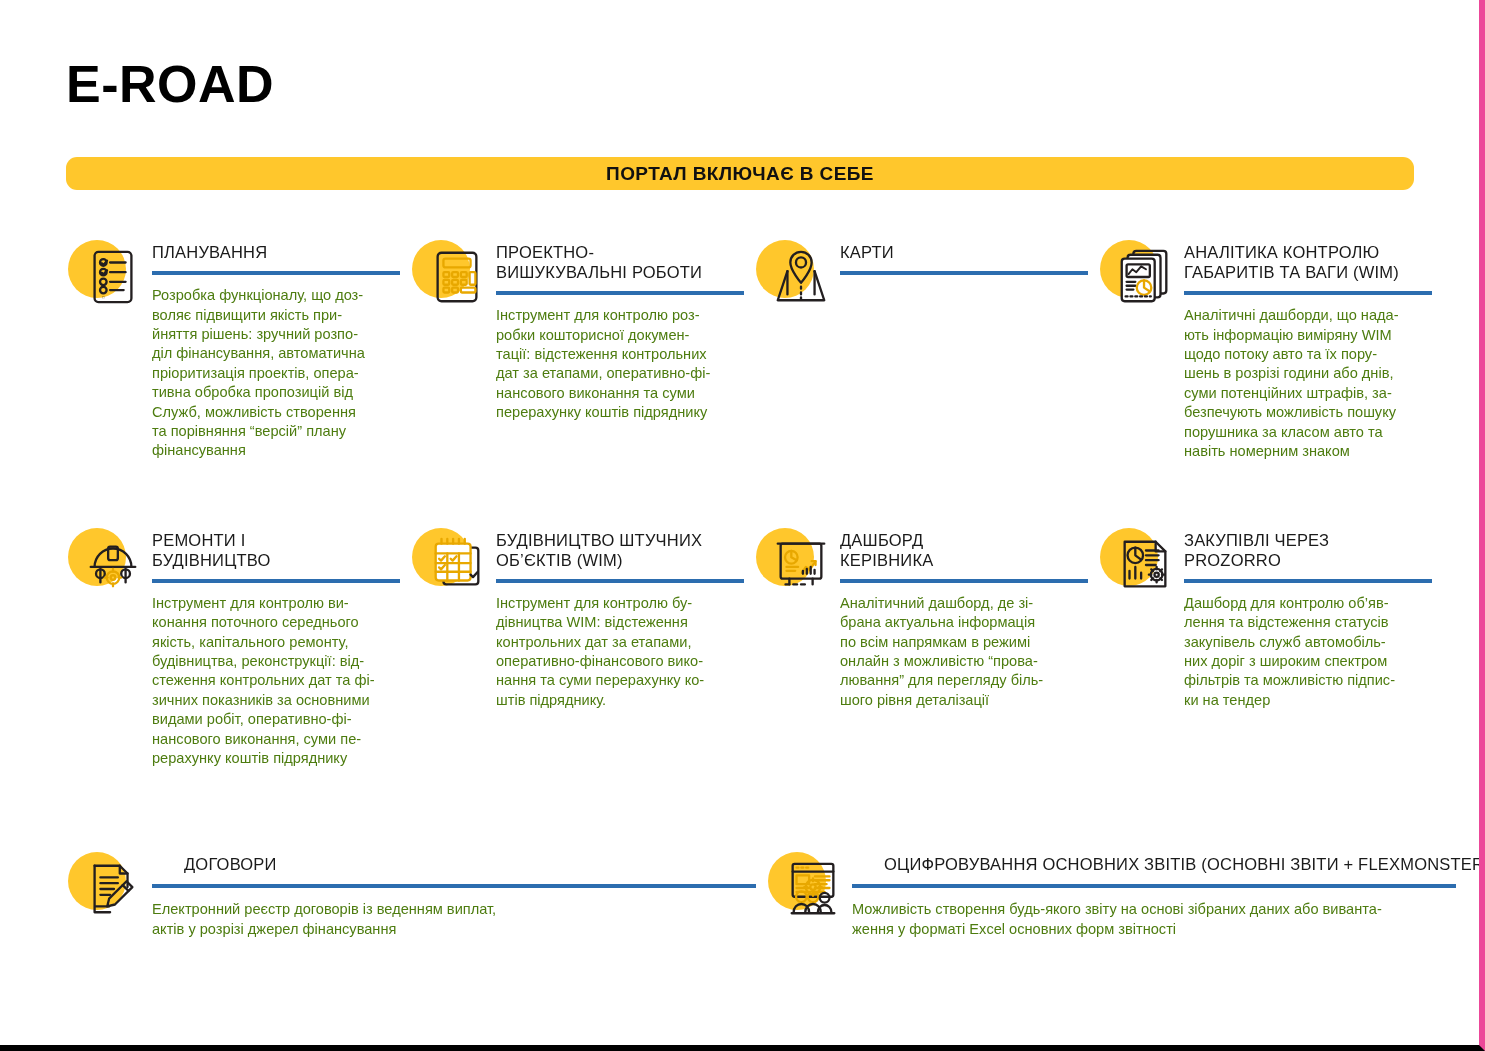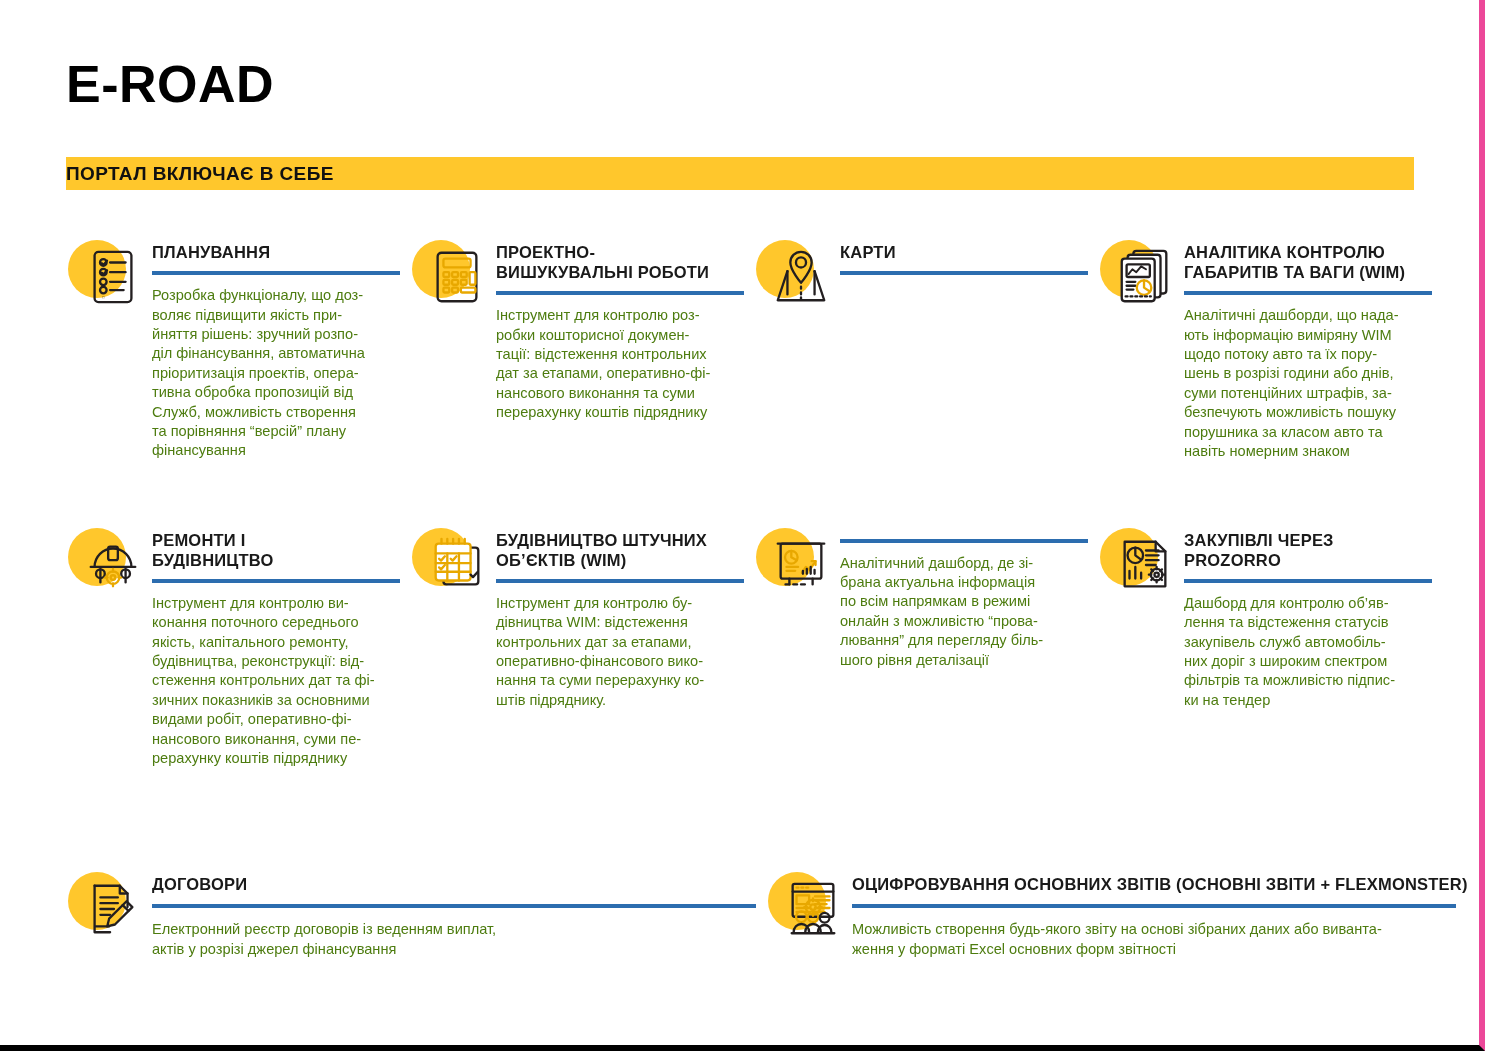--- a/index.html
+++ b/index.html
@@ -37,21 +37,22 @@
   
   .banner {
     position: absolute;
     left: 66px;
     top: 157px;
     width: 1348px;
     height: 33px;
     background: #FFC72C;
     display: flex;
     align-items: center;
-    justify-content: flex-start;
+    justify-content: center;
+    border-radius: 11px;
   }
   .banner-text {
     font-size: 19px;
     font-weight: bold;
     color: #111111;
     letter-spacing: 0.4px;
     line-height: 1;
   }
 
   
@@ -60,21 +61,21 @@
     left: 66px;
     top: 236px;
     width: 1360px;
   }
 
   .row {
     display: flex;
     width: 100%;
   }
   .row-1 { margin-bottom: 62px; }
-  .row-2 { margin-bottom: 100px; }
+  .row-2 { margin-bottom: 80px; }
 
   .card {
     display: flex;
     align-items: flex-start;
     width: 335px;
     margin-right: 10px;
   }
   .card.wide { width: 690px; }
 
   
@@ -106,21 +107,21 @@
 
   
   .body {
     flex: 1 1 auto;
     padding-top: 6px;
     min-width: 0;
   }
 
   .card-title {
     font-size: 16.5px;
-    font-weight: bold;
+    font-weight: normal;
     color: #1a1a1a;
     letter-spacing: 0.2px;
     line-height: 1.22;
     white-space: pre-line;
   }
   .card.wide .card-title { white-space: nowrap; }
 
   .rule {
     height: 4px;
     background: #2C6DAF;
@@ -146,21 +147,21 @@
   .row-2 .card:nth-child(3) .body { width: 248px; }
   .row-1 .card:nth-child(4) .body,
   .row-2 .card:nth-child(4) .body { width: 248px; }
 
   .row-3 .card.wide:nth-child(1) .body { width: 604px; }
   .row-3 .card.wide:nth-child(2) .body { width: 604px; }
 
   .row-3 .card.wide:nth-child(1) { width: 690px; }
   .row-3 .card.wide:nth-child(2) { width: 690px; }
 
-  .row-3 .card-title { font-size: 16.5px; }
+  .row-3 .card-title { font-size: 16.5px; margin-left: 32px; }
   .row-3 .card-text { line-height: 1.38; }
 </style>
 </head>
 <body>
 
 <div class="page">
 
   <div class="brand">E-ROAD</div>
 
   <div class="banner">
@@ -372,20 +373,22 @@
               <circle cx="22" cy="24" r="6.5" stroke="#E8A800"></circle>
               <path d="M22 24v-6.5M22 24l5.5 3.2" stroke="#E8A800"></path>
               <path d="M17 34h12M17 38h9" stroke="#E8A800"></path>
               <path d="M33 40l4-6 4 3 6-9" stroke="#E8A800"></path>
               <path d="M47 28h-4M47 28v4" stroke="#E8A800"></path>
               <path d="M34 41v-3M38 41v-5M42 41v-7M46 41v-4" stroke="#231f20"></path>
             </svg>
           </div>
         </div>
         <div class="body">
+          <div class="card-title">ДАШБОРД
+КЕРІВНИКА</div>
           <div class="rule"></div>
           <div class="card-text">Аналітичний дашборд, де зі-
 брана актуальна інформація
 по всім напрямкам в режимі
 онлайн з можливістю “прова-
 лювання” для перегляду біль-
 шого рівня деталізації</div>
         </div>
       </div>
 

